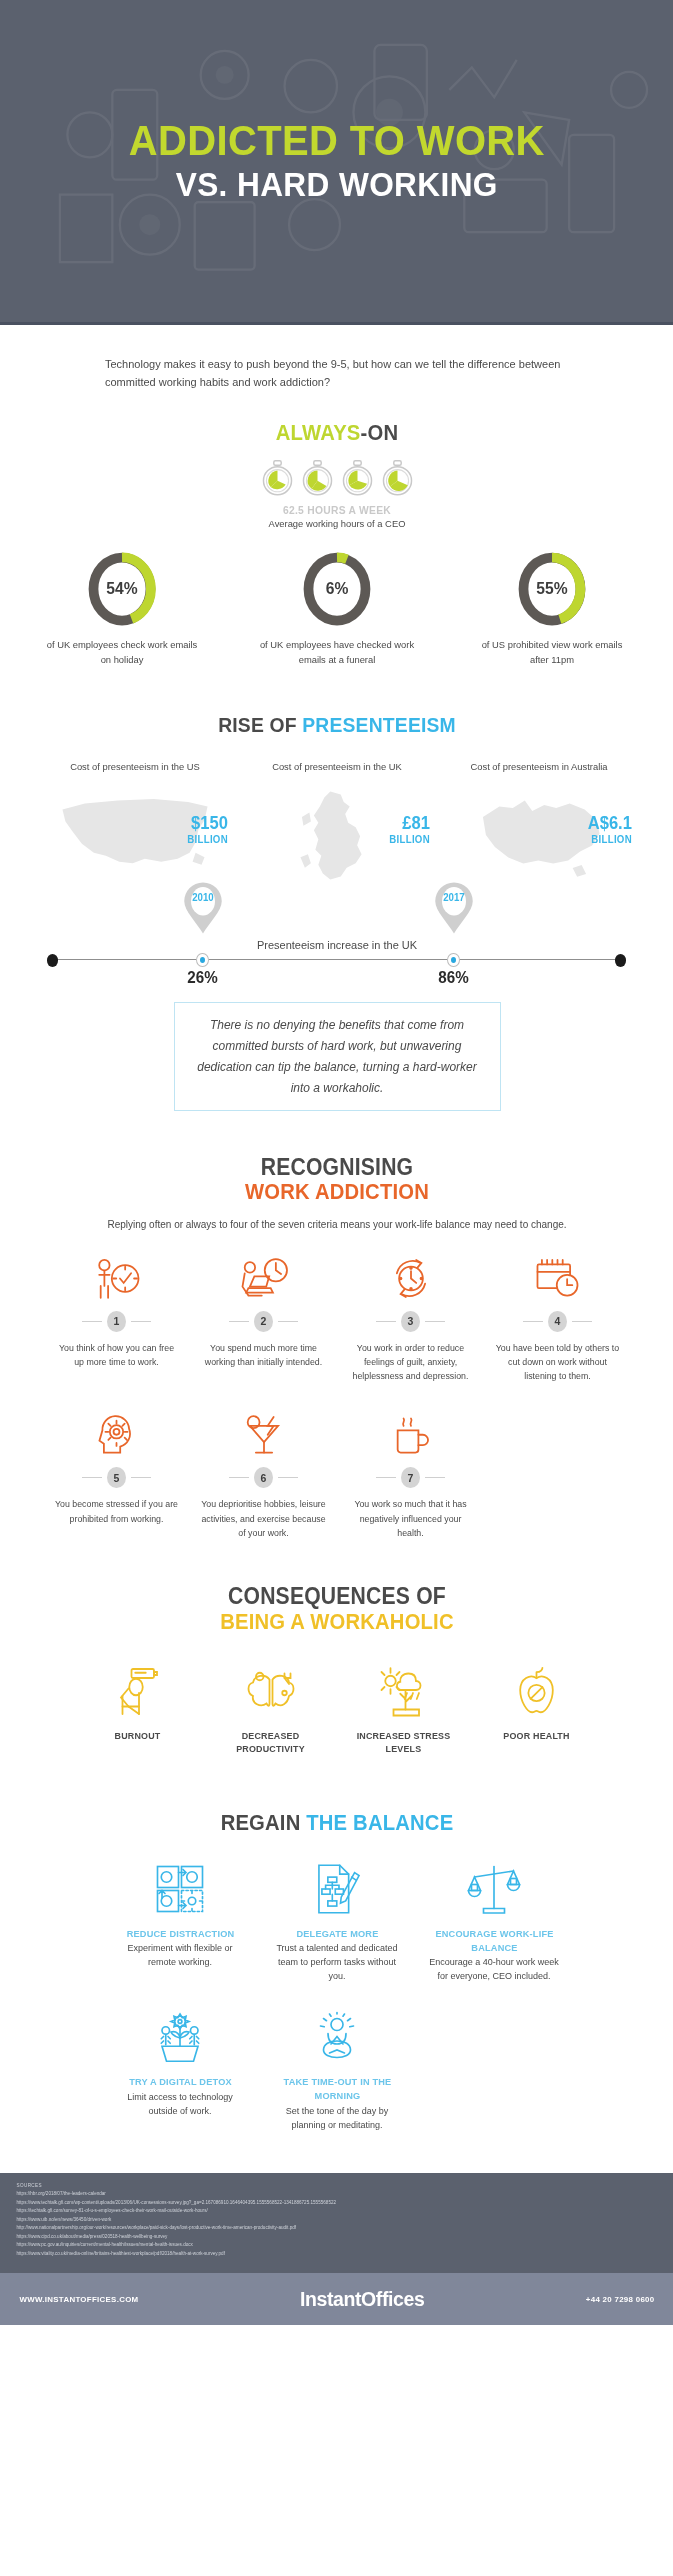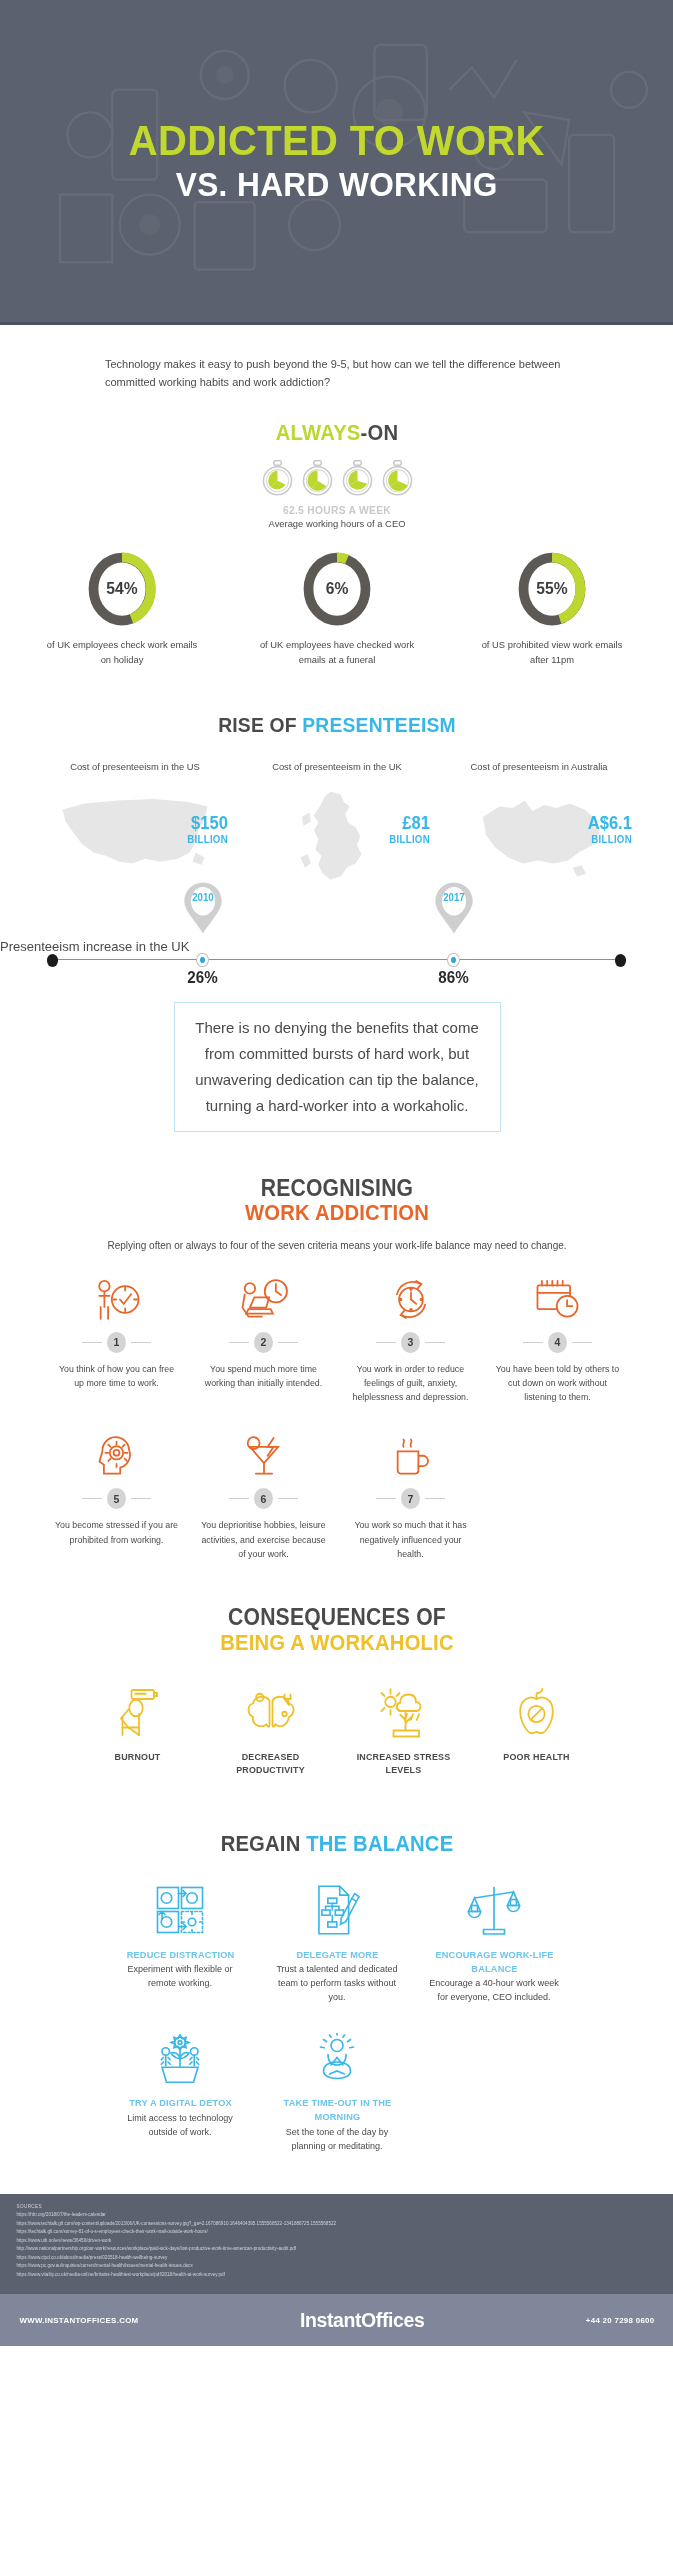--- a/index.html
+++ b/index.html
@@ -86,38 +86,38 @@
     font-family:"Liberation Sans Narrow","Liberation Sans",sans-serif; transform:scaleX(.92);
   }
 
   .timeline-wrap { position:relative; height:105px; margin-top:3px; }
   .pin { position:absolute; width:42px; text-align:center; }
   .pin-year {
     position:absolute; left:0; right:0; top:9.7px; font-size:10.5px; font-weight:bold; color:#39b6e8;
     font-family:"Liberation Sans Narrow","Liberation Sans",sans-serif; transform:scaleX(.92);
   }
   .tl-label {
-    position:absolute; left:0; right:0; top:58px; 
-    font-size:13px; color:#4a4a4a;
+    position:absolute; left:0; right:0; top:58px; text-align:center;
+    font-size:11px; color:#4a4a4a;
   }
   .tl-line { position:absolute; left:52px; right:52px; top:78px; height:1.5px; background:#8f8f8f; }
   .tl-end { position:absolute; top:73px; width:11.2px; height:12.7px; border-radius:50%; background:#1b1b1b; }
   .tl-node {
     position:absolute; top:72px; width:12.7px; height:14.2px; border-radius:50%;
     background:#fff; border:1.5px solid #bdbdbd; display:flex; align-items:center; justify-content:center;
   }
   .tl-node i { width:5.2px; height:6px; border-radius:50%; background:#2aa8e0; display:block; }
   .tl-pct {
     position:absolute; top:87px; width:67px; text-align:center; font-size:16.5px; font-weight:bold;
     color:#2b2b2b; font-family:"Liberation Sans Narrow","Liberation Sans",sans-serif; transform:scaleX(.92);
   }
 
   .quote-box {
     margin:16.5px auto 0 auto; width:327px; border:0.7px solid #bfe4f3;
-    padding:11.2px 19.5px; text-align:center; font-size:15px; line-height:1.75; color:#4a4a4a;
+    padding:11.2px 19.5px; text-align:center; font-size:12px; line-height:1.75; color:#4a4a4a;font-style:italic;
   }
 
   
   .recognising { padding-top:43px; }
   .recognising .l1 { font-size:23px; }
   .recognising .l2 { font-size:22px; margin-top:-2.2px; }
   .crit-sub { margin-top:12px; font-size:10px; line-height:1.6; text-align:center; color:#4a4a4a; }
   .crit-row { display:flex; justify-content:center; margin-top:19.5px; }
   .crit-cell { width:147px; text-align:center; }
   .crit-icon { height:48px; display:flex; align-items:flex-end; justify-content:center; }

